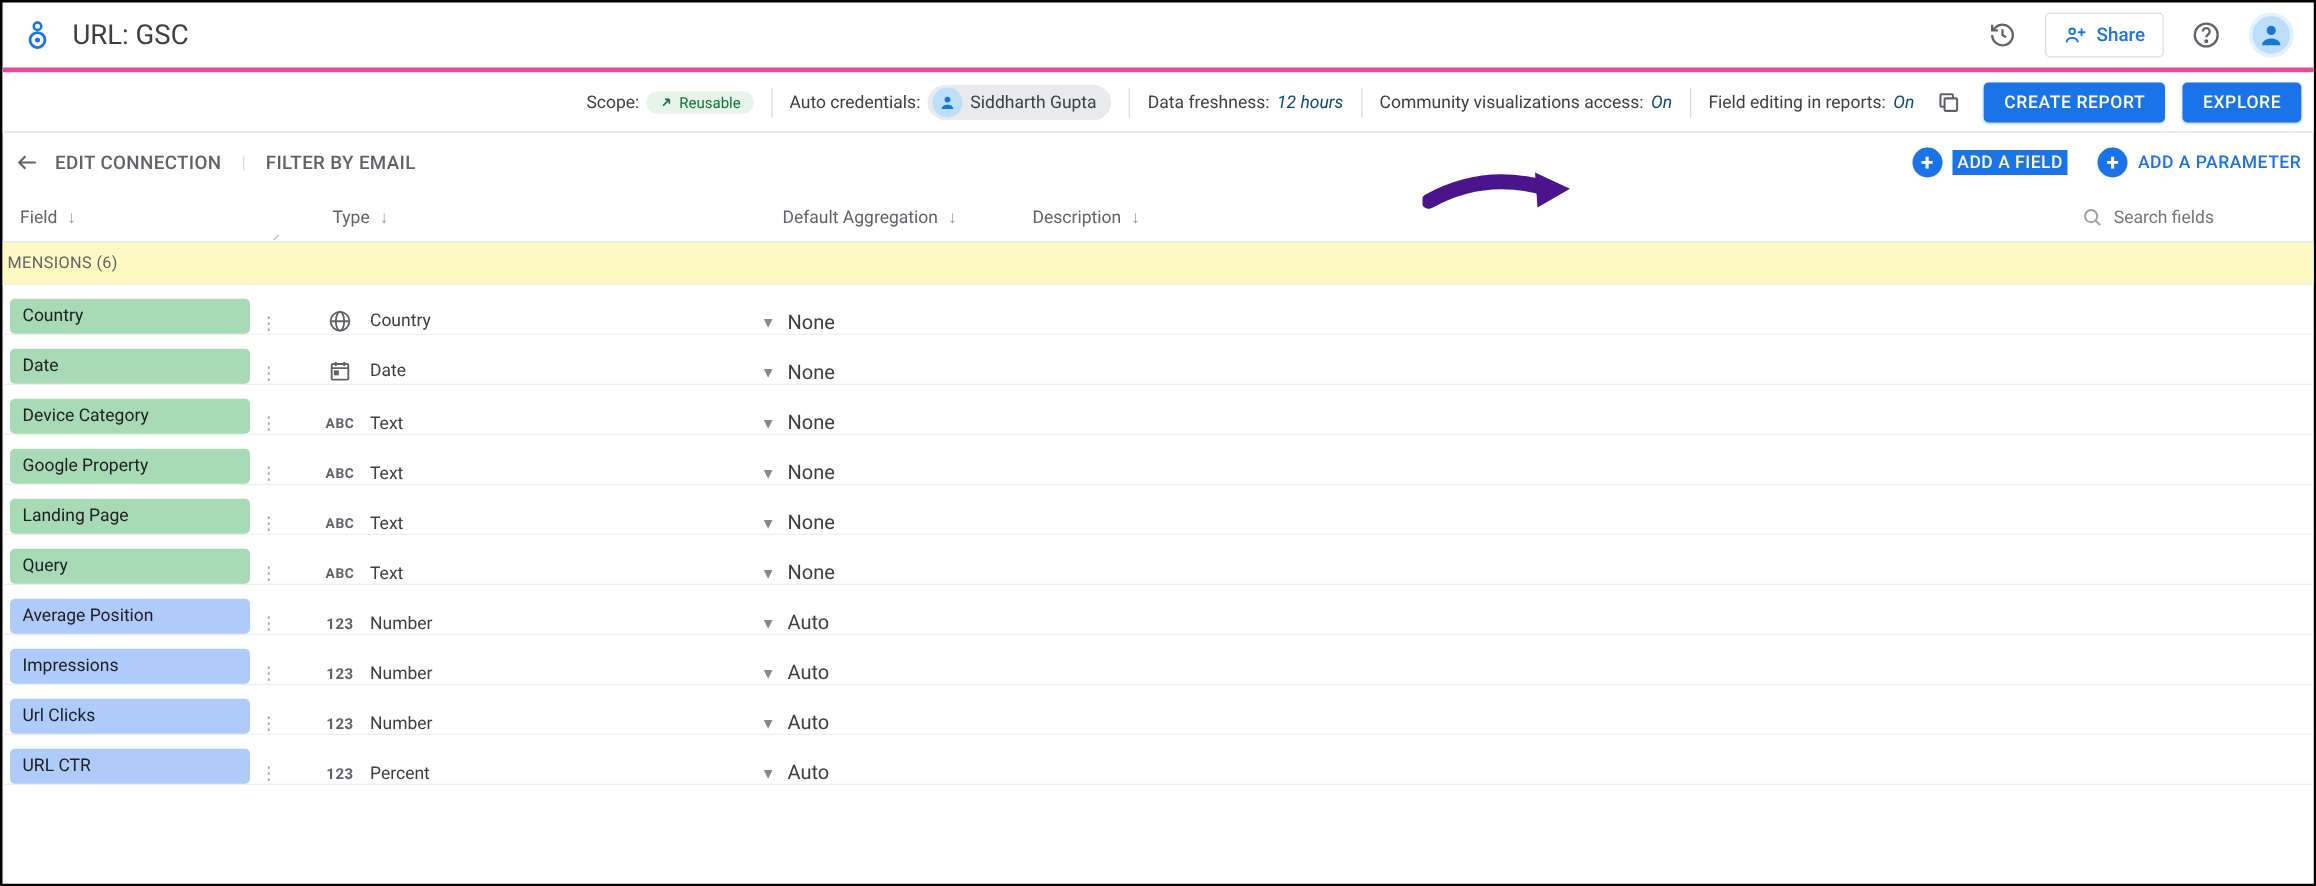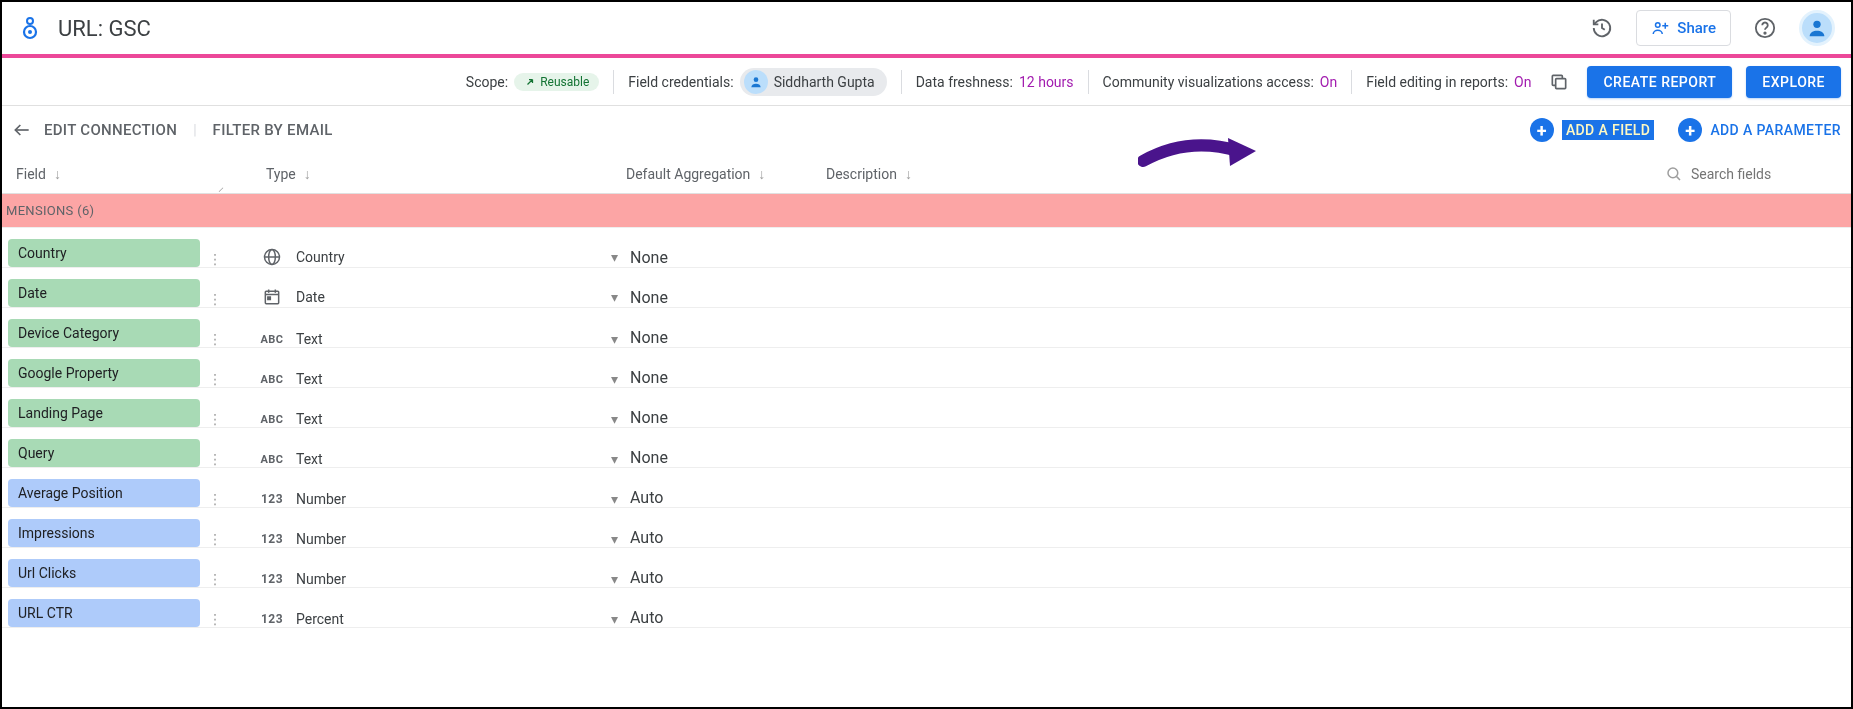--- a/index.html
+++ b/index.html
@@ -12,21 +12,21 @@
 .page-title { font-size: 22px; color: #3c4043; font-weight: 400; }
 .top-header-right { margin-left: auto; display: flex; align-items: center; gap: 14px; }
 .icon-btn { width: 40px; height: 40px; display: flex; align-items: center; justify-content: center; border-radius: 50%; cursor: pointer; color: #5f6368; }
 .share-btn { border: 1px solid #dadce0; border-radius: 4px; padding: 8px 14px; display: flex; align-items: center; gap: 8px; color: #1a73e8; font-size: 15px; font-weight: 500; cursor: pointer; }
 .avatar { width: 36px; height: 36px; border-radius: 50%; background: #bbdefb; display:flex; align-items:center; justify-content:center; border: 3px solid #e3f2fd; }
 .avatar svg { fill: #1976d2; }
 
 
 .config-bar { height: 48px; display: flex; align-items: center; justify-content: flex-end; padding: 0 10px; gap: 14px; border-bottom: 1px solid #e0e0e0; background:#fff; }
 .config-item { font-size: 14px; color: #3c4043; display:flex; align-items:center; gap:6px; }
-.config-link { color: #a21caf; }
+.config-link { color: #0c4a6e; font-style: italic; }
 .chip-reusable { background:#e6f4ea; color:#137333; border-radius:12px; padding: 2px 10px; font-size:12px; display:flex; align-items:center; gap:4px; }
 .chip-user { background:#e8eaed; border-radius: 14px; padding: 2px 12px 2px 4px; display:flex; align-items:center; gap:6px; }
 .chip-user-avatar { width:24px; height:24px; border-radius:50%; background:#bbdefb; display:flex; align-items:center; justify-content:center; }
 .chip-user-avatar svg{ fill:#1976d2; }
 .divider { width:1px; height:24px; background:#dadce0; }
 .btn-primary { background:#1a73e8; color:#fff; border:none; border-radius:4px; padding: 8px 16px; font-size:14px; font-weight:500; letter-spacing:0.5px; cursor:pointer; box-shadow: 0 1px 2px rgba(26,115,232,0.3); }
 .copy-icon-box { width:28px; height:28px; display:flex; align-items:center; justify-content:center; color:#5f6368; cursor:pointer; }
 
 
 .action-row { height: 48px; display: flex; align-items: center; padding: 0 10px; }
@@ -44,21 +44,21 @@
 .col-field { width: 250px; }
 .col-type { width: 360px; }
 .col-agg { width: 200px; }
 .col-desc { flex:1; }
 .sort-arrow { color:#9e9e9e; }
 .resize-handle { position:absolute; left: 216px; bottom:-2px; color:#9e9e9e; font-size:12px; }
 .search-box { display:flex; align-items:center; gap:8px; color:#9e9e9e; padding-right: 20px; }
 .search-box input { border:none; outline:none; font-size:14px; width:140px; color:#5f6368; }
 
 
-.section-header { height: 34px; background:#fca5a5; display:flex; align-items:center; padding-left: 4px; font-size:13px; color:#5f6368; letter-spacing:0.3px; border-bottom:1px solid #eee; }
+.section-header { height: 34px; background:#fef9c3; display:flex; align-items:center; padding-left: 4px; font-size:13px; color:#5f6368; letter-spacing:0.3px; border-bottom:1px solid #eee; }
 
 
 .field-row { height: 40px; display:flex; align-items:flex-end; border-bottom:1px solid #eee; }
 .field-chip { width: 192px; height: 28px; border-radius:4px; display:flex; align-items:center; padding: 0 10px; font-size:14px; color:#202124; margin-left:6px; }
 .dim-chip { background:#a8dab5; }
 .met-chip { background:#aecbfa; }
 .more-dots { width: 30px; color:#9e9e9e; display:flex; justify-content:center; cursor:pointer; }
 .type-cell { width: 370px; display:flex; align-items:center; gap: 12px; }
 .type-icon { width:24px; color:#5f6368; display:flex; justify-content:center; }
 .type-icon.abc { font-size:11px; font-weight:bold; color:#5f6368; letter-spacing:0.5px; }
@@ -124,21 +124,21 @@
       <span>Scope:</span>
       <span class="chip-reusable">
         <svg width="12" height="12" viewBox="0 0 24 24" fill="none" stroke="#137333" stroke-width="2.5">
             <path d="M7 17l10-10M17 7h-7M17 7v7"></path>
           </svg>
         <span>Reusable</span>
       </span>
     </div>
     <div class="divider"></div>
     <div class="config-item">
-      <span>Field credentials:</span>
+      <span>Auto credentials:</span>
       <span class="chip-user">
         <span class="chip-user-avatar">
             <svg width="14" height="14" viewBox="0 0 24 24">
               <circle cx="12" cy="8" r="4"></circle>
               <path d="M4 21c0-4 4-6 8-6s8 2 8 6z"></path>
             </svg>
           </span>
         <span>Siddharth Gupta</span>
       </span>
     </div>

